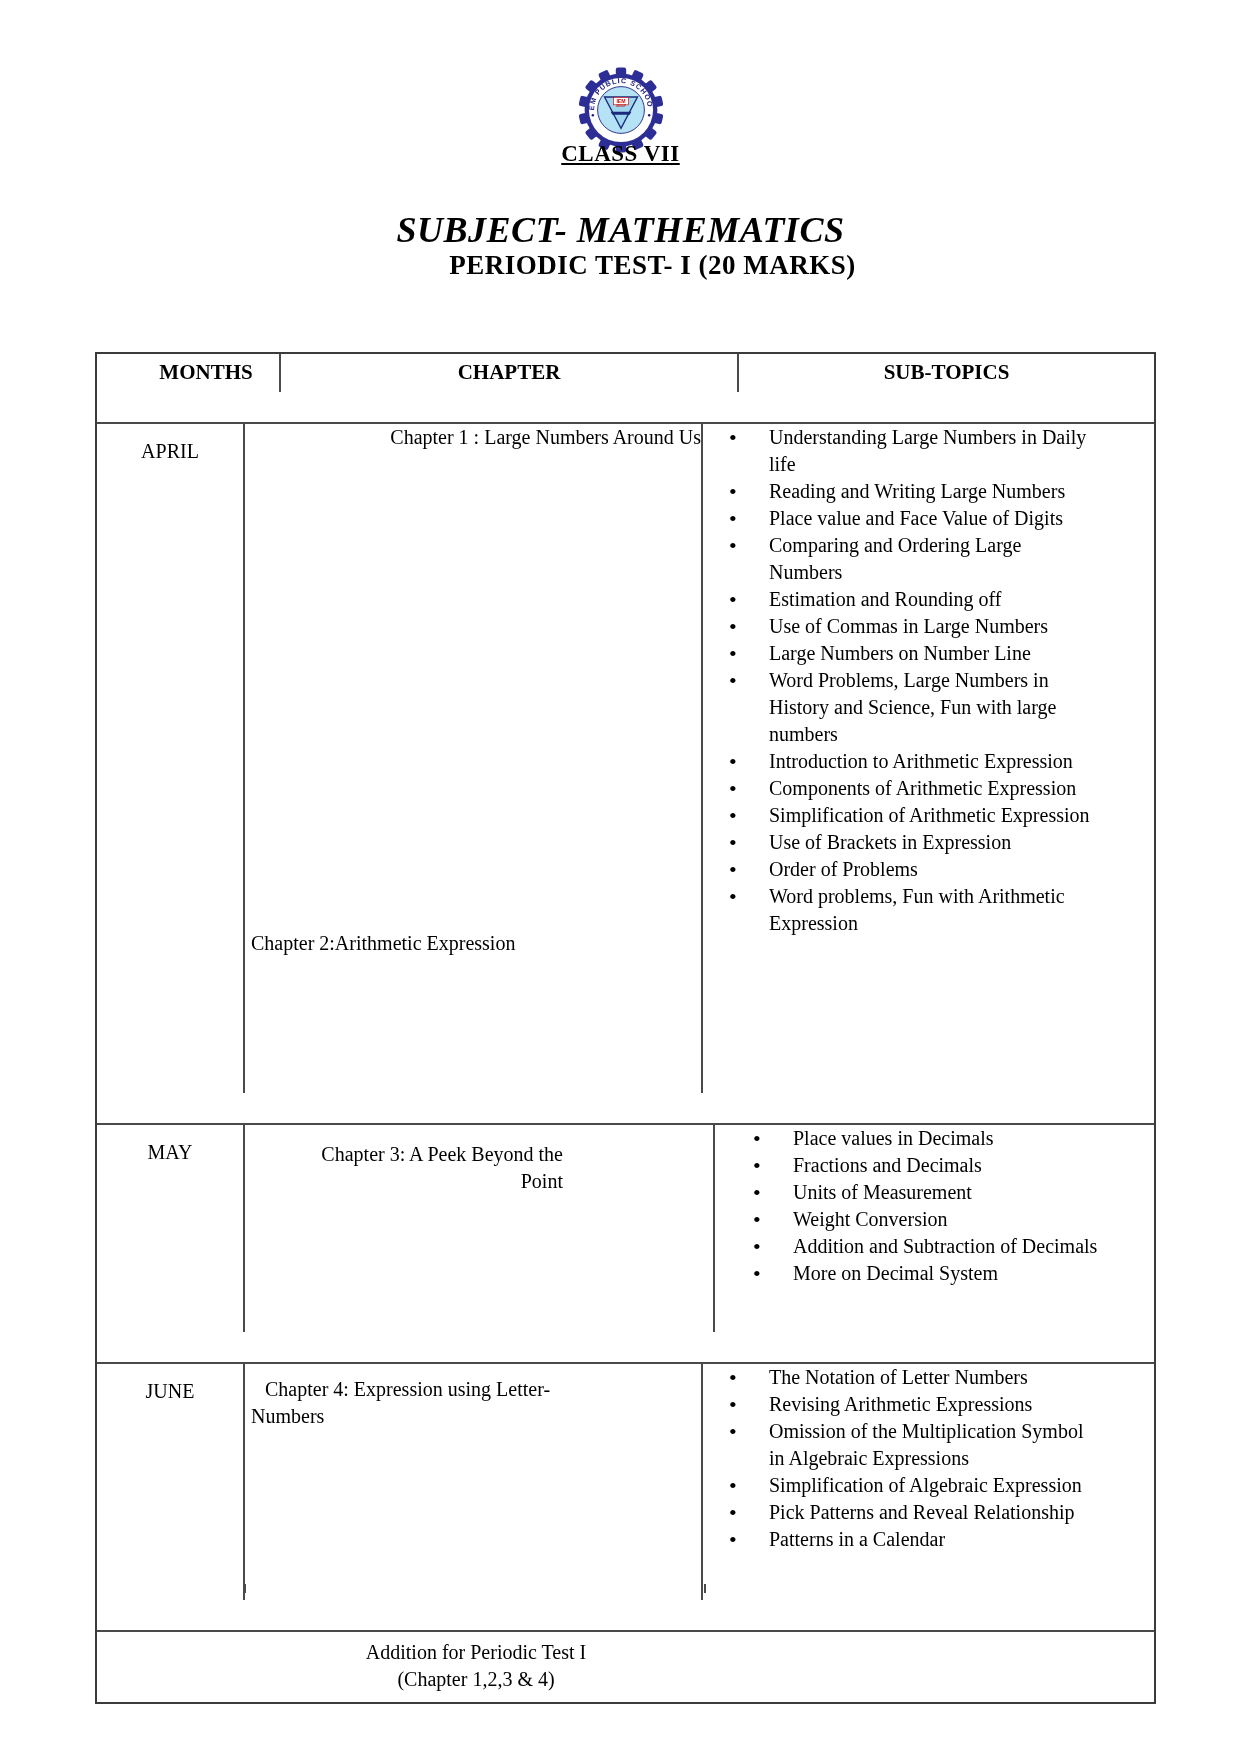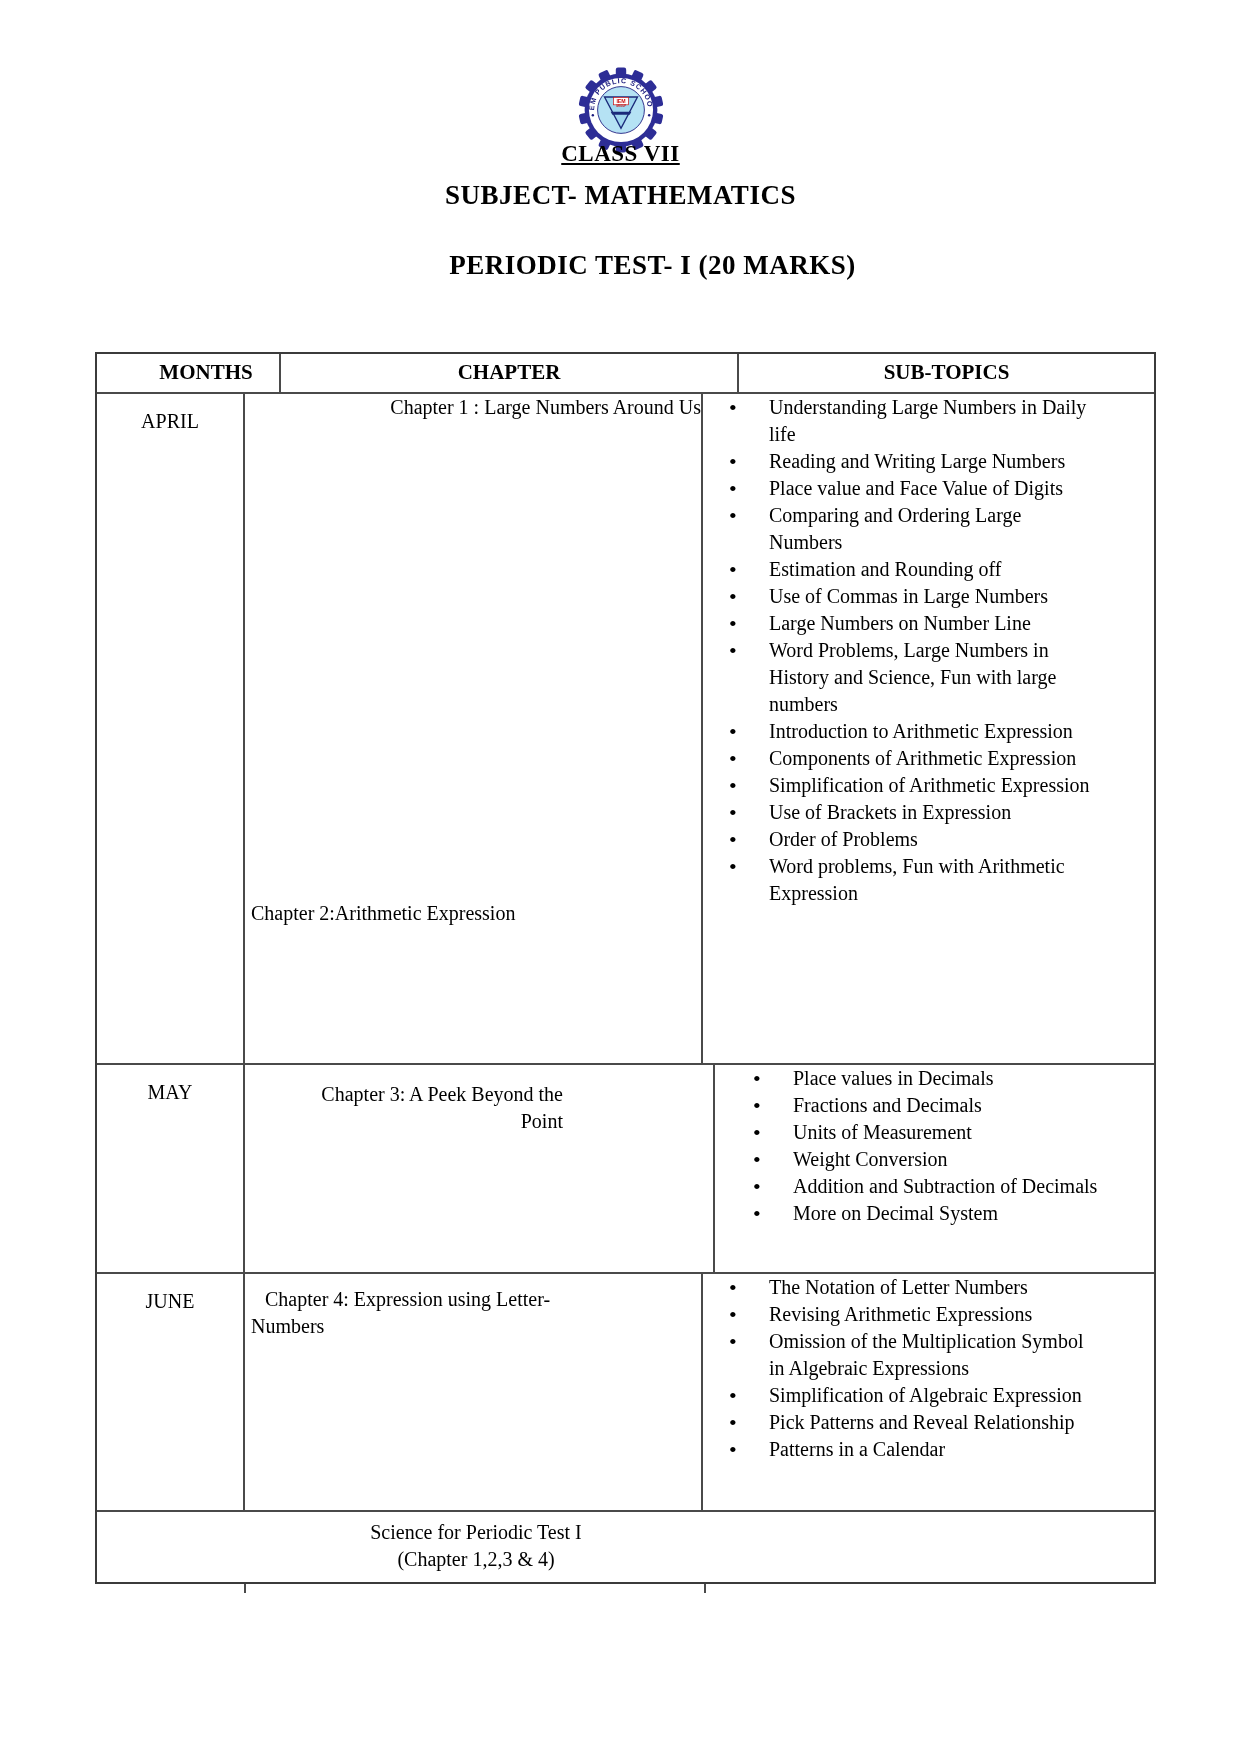--- a/index.html
+++ b/index.html
@@ -25,35 +25,35 @@
 
   
   .title{
     position:absolute;
     left:0;
     width:100%;
     text-align:center;
     font-weight:bold;
   }
   .title-class{ top:141px; font-size:23px; letter-spacing:0.5px;text-decoration:underline;}
-  .title-subject{ top:180px; font-size:27px; letter-spacing:0.5px;}
+  .title-subject{ top:209px; font-size:36px; letter-spacing:0.5px;font-style:italic;}
   .title-test{ top:250px; font-size:27px; letter-spacing:0.5px;margin-left:32px;}
 
   
   .doc-table{
     position:absolute;
     left:95px;
     top:352px;
     width:1061px;
     border:2px solid #3b3b3b;
     box-sizing:border-box;
     font-size:20px;
   }
   .t-row{display:flex; box-sizing:border-box;}
-  .t-row + .t-row{border-top:2px solid #4a4a4a;}
+  .t-row + .t-row{border-top:2px solid #4a4a4a;margin-top:30px;}
   .cell{box-sizing:border-box;}
   .c-months{width:148px; flex:none; border-right:2px solid #4a4a4a; text-align:center;}
   .c-chapter{width:458px; flex:none; border-right:2px solid #4a4a4a;}
   .c-sub{flex:1;}
 
   .header-row{height:38px;padding-left:36px;}
   .header-row .cell{
     font-weight:bold;
     font-size:21px;
     text-align:center;
@@ -237,21 +237,21 @@
             <li>Omission of the Multiplication Symbol in Algebraic Expressions</li>
             <li>Simplification of Algebraic Expression</li>
             <li>Pick Patterns and Reveal Relationship</li>
             <li>Patterns in a Calendar</li>
           </ul>
       </div>
     </div>
 
     <div class="t-row row-revision">
       <div class="revision-block">
-        <div>Science for Periodic Test I</div>
+        <div>Addition for Periodic Test I</div>
         <div>(Chapter 1,2,3 &amp; 4)</div>
       </div>
     </div>
   </div>
 
   <div class="tick tick-1"></div>
   <div class="tick tick-2"></div>
 
 </div>
 

